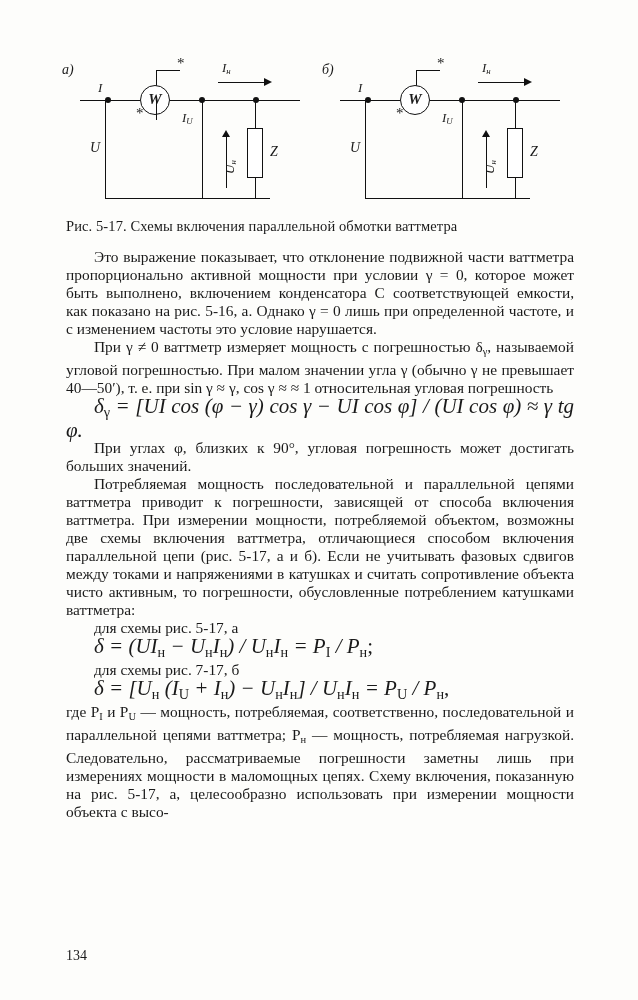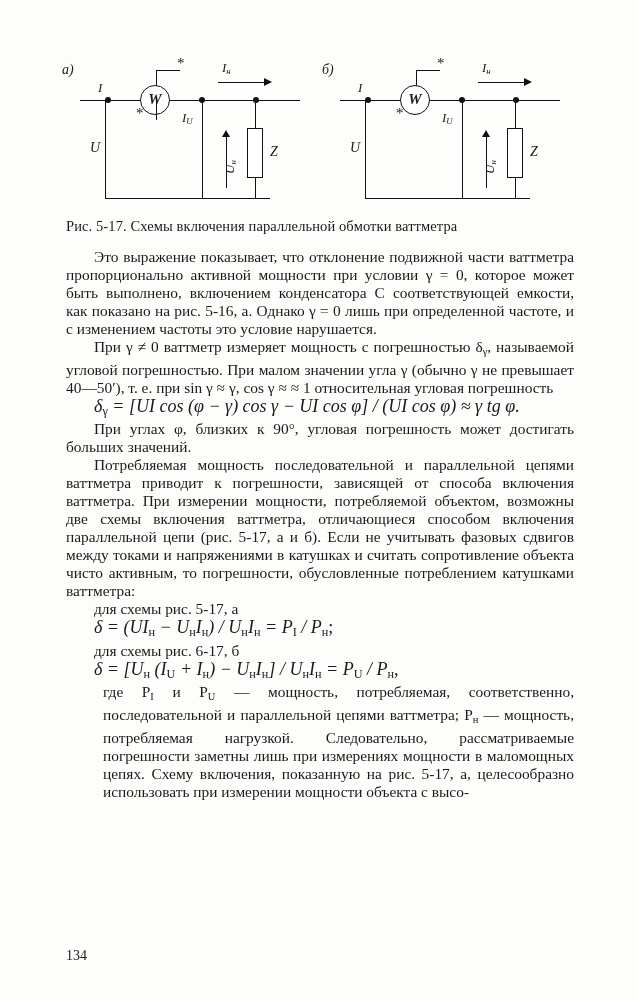--- a/index.html
+++ b/index.html
@@ -139,27 +139,26 @@
   }
   .body p {
     margin: 0 0 0 0;
     text-indent: 28px;
     text-align: justify;
     -webkit-hyphens: manual;
     hyphens: manual;
   }
   .body p.nospace {
     text-indent: 0;
-    margin-left: 37px;
   }
   .formula {
     margin: 11px 0 11px 0;
     text-indent: 0;
     text-align: left;
-    font-size: 18px;
+    font-size: 21px;
   }
   .small-ind {
     text-indent: 56px;
   }
   .pageno {
     position: absolute;
     left: 66px;
     top: 948px;
     font-size: 14px;
   }
@@ -275,21 +274,21 @@
     <p>При углах φ, близких к 90°, угловая погрешность может достигать больших значений.</p>
 
     <p>Потребляемая мощность последовательной и параллельной цепями ваттметра приводит к погрешности, зависящей от способа включения ваттметра. При измерении мощности, потребляемой объектом, возможны две схемы включения ваттметра, отличающиеся способом включения параллельной цепи (рис. 5-17, а и б). Если не учитывать фазовых сдвигов между токами и напряжениями в катушках и считать сопротивление объекта чисто активным, то погрешности, обусловленные потреблением катушками ваттметра:</p>
 
     <p class="small-ind">для схемы рис. 5-17, а</p>
 
     <p class="formula">
       <span class="ital">δ = (UI</span><sub>н</sub><span class="ital"> − U</span><sub>н</sub><span class="ital">I</span><sub>н</sub><span class="ital">) / U</span><sub>н</sub><span class="ital">I</span><sub>н</sub><span class="ital"> = P</span><sub>I</sub><span class="ital"> / P</span><sub>н</sub><span>;</span>
     </p>
 
-    <p class="small-ind">для схемы рис. 6-17, б</p>
+    <p class="small-ind">для схемы рис. 7-17, б</p>
 
     <p class="formula">
       <span class="ital">δ = [U</span><sub>н</sub><span class="ital"> (I</span><sub>U</sub><span class="ital"> + I</span><sub>н</sub><span class="ital">) − U</span><sub>н</sub><span class="ital">I</span><sub>н</sub><span class="ital">] / U</span><sub>н</sub><span class="ital">I</span><sub>н</sub><span class="ital"> = P</span><sub>U</sub><span class="ital"> / P</span><sub>н</sub><span>,</span>
     </p>
 
     <p class="nospace">
       <span>где P</span><sub>I</sub><span> и P</span><sub>U</sub><span> — мощность, потребляемая, соответственно, последовательной и параллельной цепями ваттметра; P</span><sub>н</sub><span> — мощность, потребляемая нагрузкой. Следовательно, рассматриваемые погрешности заметны лишь при измерениях мощности в маломощных цепях. Схему включения, показанную на рис. 5-17, а, целесообразно использовать при измерении мощности объекта с высо-</span>
     </p>
   </div>
 

